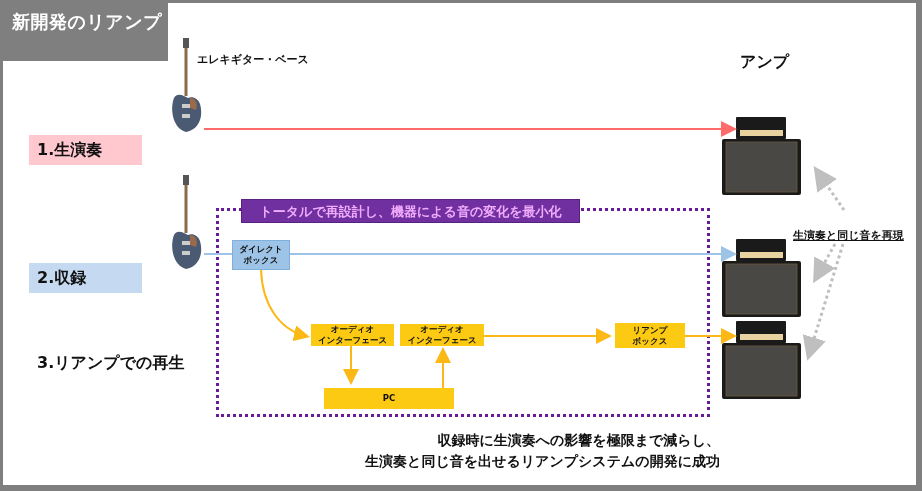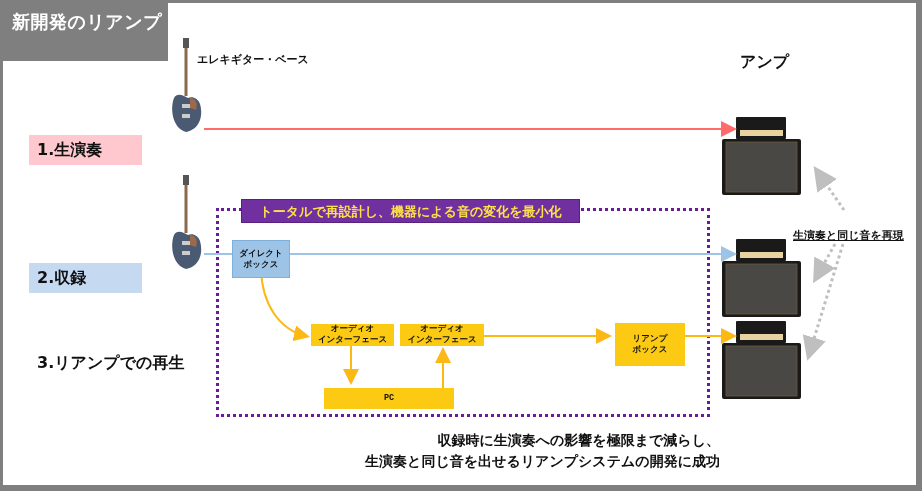--- a/index.html
+++ b/index.html
@@ -2,24 +2,24 @@
 <html><head>
 <meta charset="utf-8">
 <style>
   html, body { margin: 0; padding: 0; }
   body { width: 922px; height: 491px; position: relative; overflow: hidden; background: #7f7f7f; font-family: "DejaVu Sans", "Liberation Sans", sans-serif; }
   .frame { position: absolute; left: 3px; top: 3px; width: 913px; height: 482px; background: #ffffff; }
   .title-tab { position: absolute; left: 0; top: 0; width: 168px; height: 61px; background: #7f7f7f; color: #fff; font-weight: bold; font-size: 18px; line-height: 43px; padding-left: 12px; box-sizing: border-box; letter-spacing: 0.5px; }
   .lbl { position: absolute; font-weight: bold; color: #111; white-space: nowrap; }
   .stage { position: absolute; left: 29px; width: 113px; height: 30px; font-weight: bold; font-size: 16px; line-height: 30px; padding-left: 8px; box-sizing: border-box; color: #111; margin-top: 21px; }
   .box { position: absolute; font-weight: bold; font-size: 8.5px; line-height: 11px; text-align: center; display: flex; align-items: center; justify-content: center; color: #111; box-sizing: border-box; white-space: pre-line; }
-  .yellow { background: #fcca12; font-family: Liberation Mono, monospace; }
+  .yellow { background: #fcca12; }
   .blue { background: #9dc3e6; border: 1px solid #7fb0dc; }
   .dotted-region { position: absolute; left: 216px; top: 208px; width: 494px; height: 209px; border: 3px dotted #6a1b9a; box-sizing: border-box; }
-  .purple-banner { position: absolute; left: 241px; top: 199px; width: 339px; height: 24px; background: #7030a0; color: #fde047; font-weight: bold; font-size: 13px; line-height: 24px; text-align: center; border: 1px solid #5a2080; box-sizing: border-box; }
+  .purple-banner { position: absolute; left: 241px; top: 199px; width: 339px; height: 24px; background: #7030a0; color: #f0abfc; font-weight: bold; font-size: 13px; line-height: 24px; text-align: center; border: 1px solid #5a2080; box-sizing: border-box; }
   .conclusion { position: absolute; left: 200px; top: 430px; width: 520px; text-align: right; font-weight: bold; font-size: 14px; line-height: 21px; color: #111; white-space: pre-line; }
   svg.overlay { position: absolute; left: 0; top: 0; }
   .reproduce { position: absolute; left: 793px; top: 228px; font-weight: bold; font-size: 11px; text-decoration: underline; color: #111; white-space: nowrap; }
 </style>
 </head>
 <body>
 
 <div class="frame"></div>
 <div class="title-tab">新開発のリアンプ</div>
 
@@ -96,26 +96,26 @@
   <line x1="484" y1="336" x2="608" y2="336" stroke="#fcb814" stroke-width="2" marker-end="url(#ah-yel)"></line>
   <line x1="685" y1="336" x2="733" y2="336" stroke="#fcb814" stroke-width="2" marker-end="url(#ah-yel)"></line>
 
   <line x1="844" y1="210" x2="817" y2="171" stroke="#bfbfbf" stroke-width="3" stroke-dasharray="3,3" marker-end="url(#ah-gray)"></line>
   <line x1="835" y1="244" x2="816" y2="278" stroke="#bfbfbf" stroke-width="3" stroke-dasharray="3,3" marker-end="url(#ah-gray)"></line>
   <line x1="843" y1="244" x2="809" y2="355" stroke="#bfbfbf" stroke-width="3" stroke-dasharray="3,3" marker-end="url(#ah-gray)"></line>
 </svg>
 
 <div class="purple-banner">トータルで再設計し、機器による音の変化を最小化</div>
 
-<div class="box blue" style="left:232px;top:240px;width:58px;height:38px;">ダイレクト
+<div class="box blue" style="left:232px;top:240px;width:58px;height:30px;">ダイレクト
 ボックス</div>
 <div class="box yellow" style="left:311px;top:324px;width:83px;height:22px;">オーディオ
 インターフェース</div>
 <div class="box yellow" style="left:400px;top:324px;width:84px;height:22px;">オーディオ
 インターフェース</div>
 <div class="box yellow" style="left:324px;top:388px;width:130px;height:21px;">PC</div>
-<div class="box yellow" style="left:615px;top:323px;width:70px;height:43px;">リアンプ
+<div class="box yellow" style="left:615px;top:323px;width:70px;height:25px;">リアンプ
 ボックス</div>
 
 <div class="reproduce">生演奏と同じ音を再現</div>
 
 <div class="conclusion">収録時に生演奏への影響を極限まで減らし、
 生演奏と同じ音を出せるリアンプシステムの開発に成功</div>
 
 </body></html>

